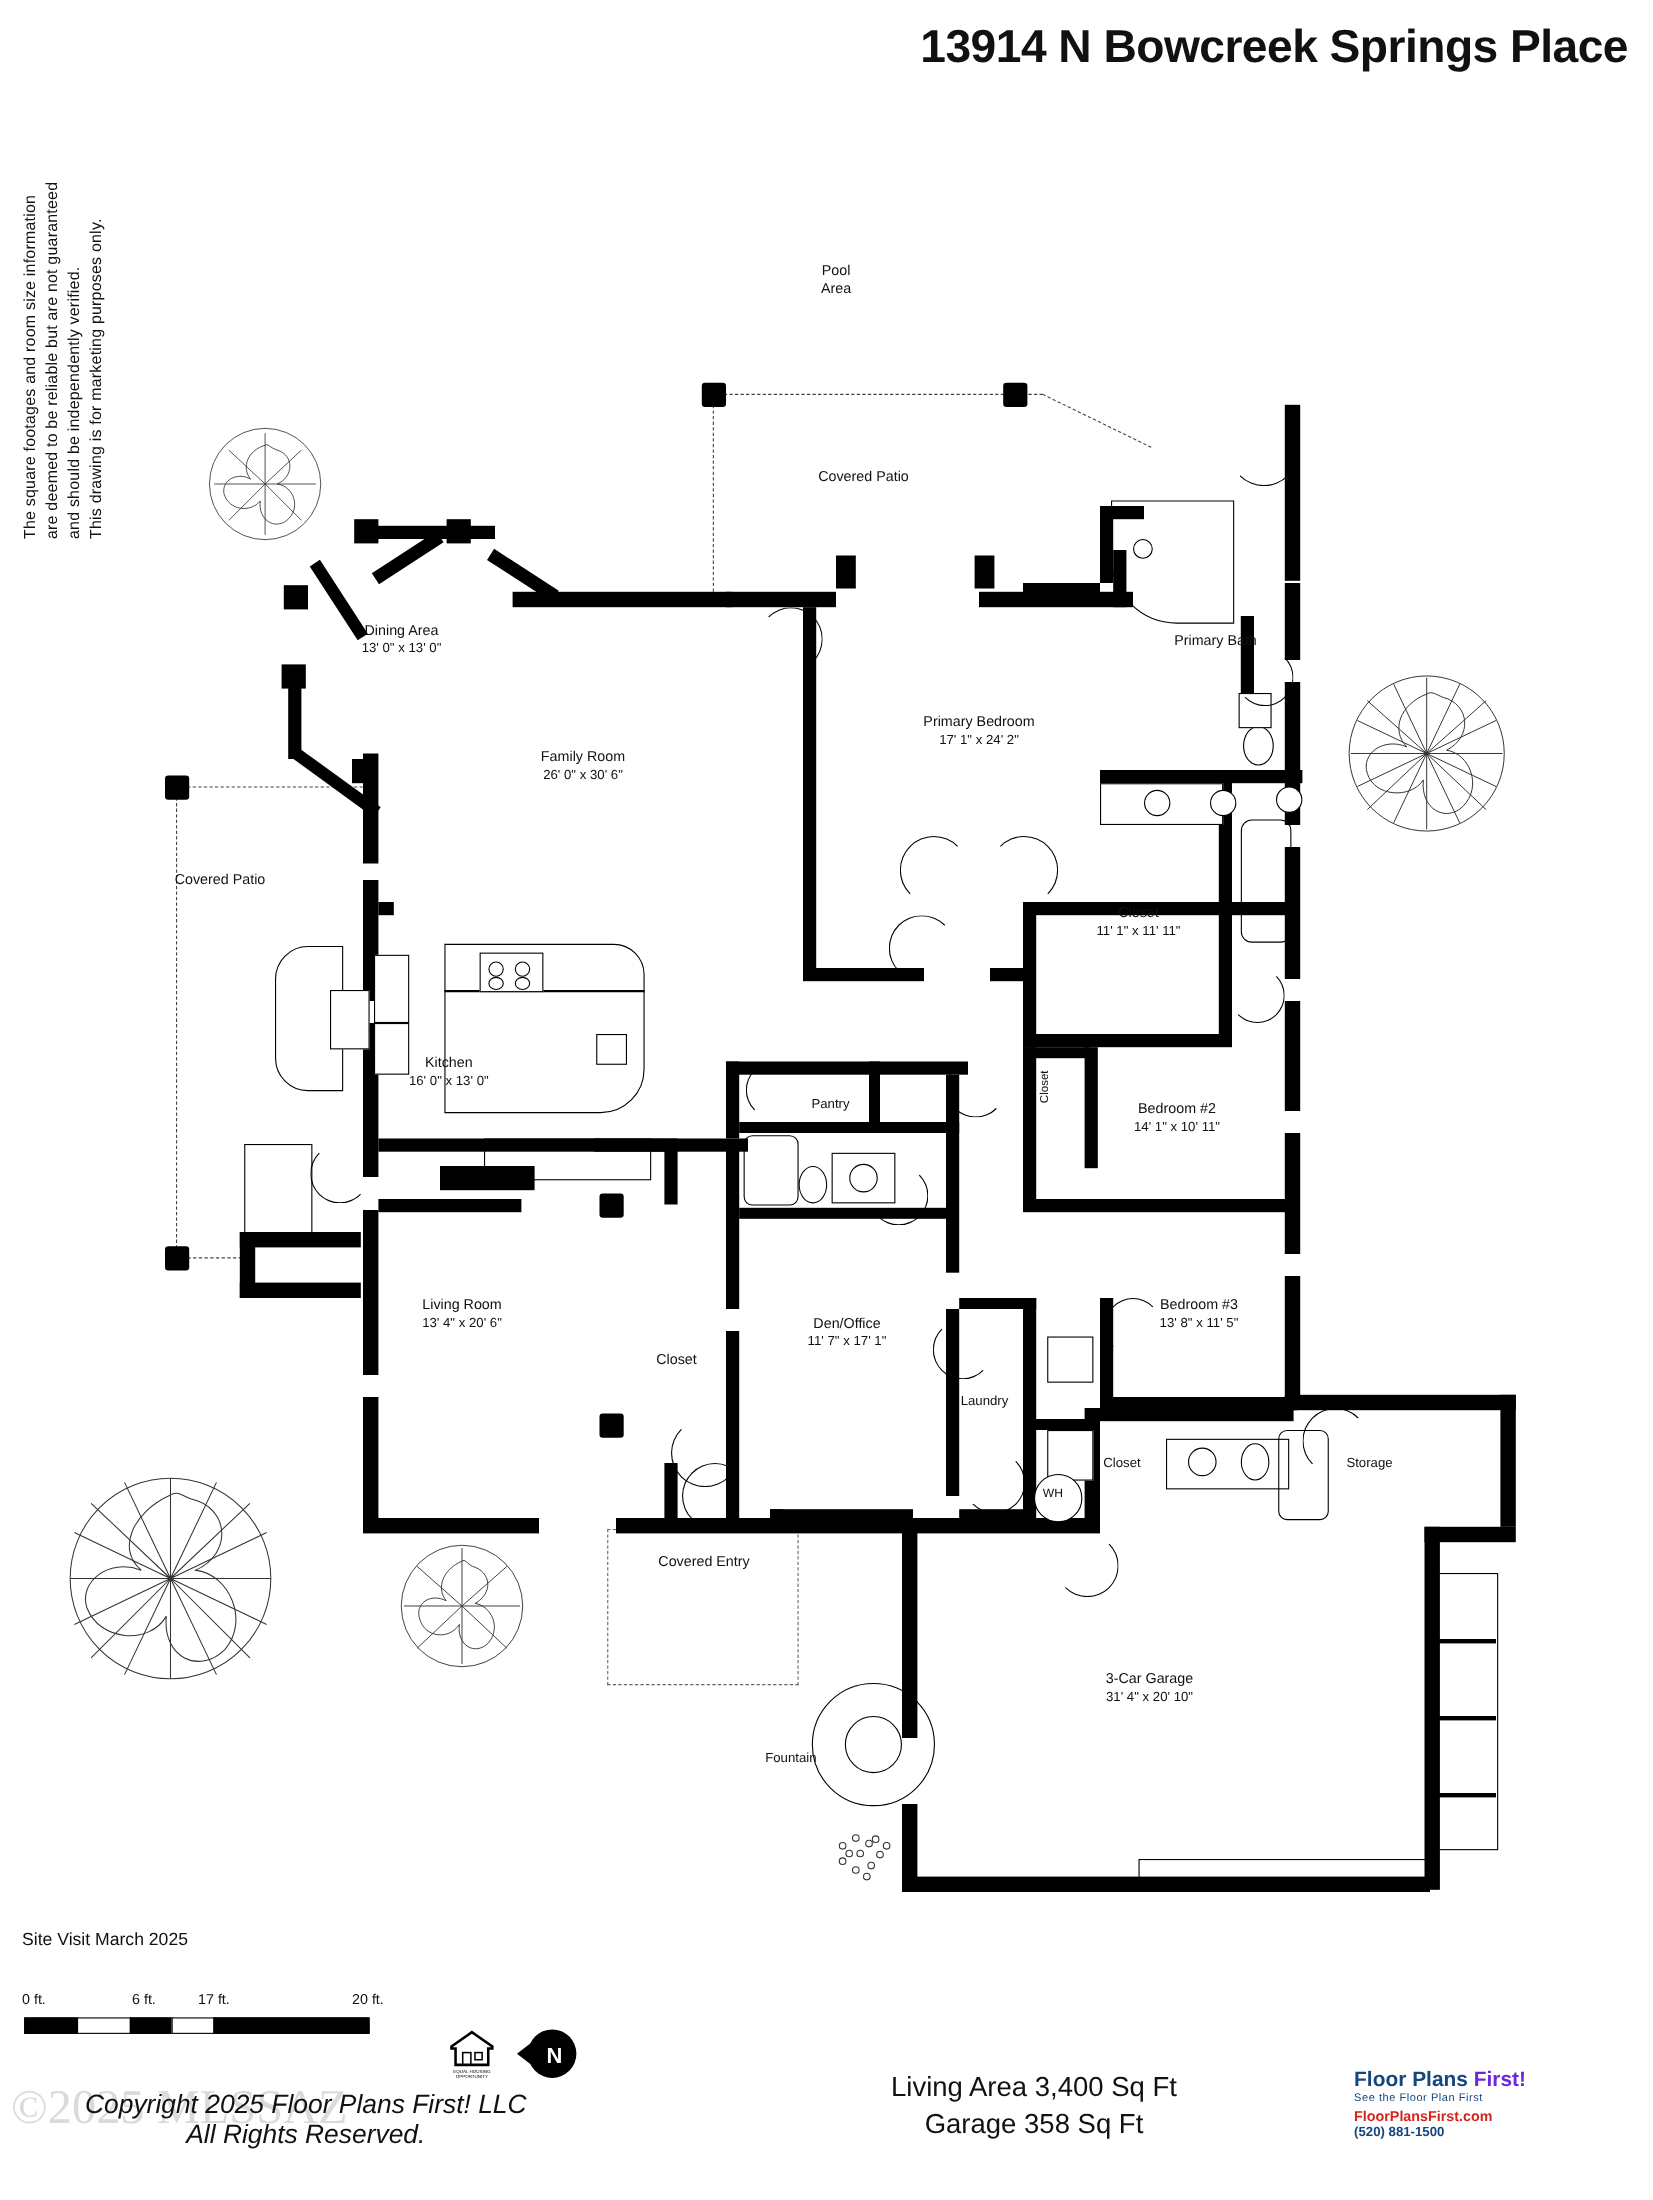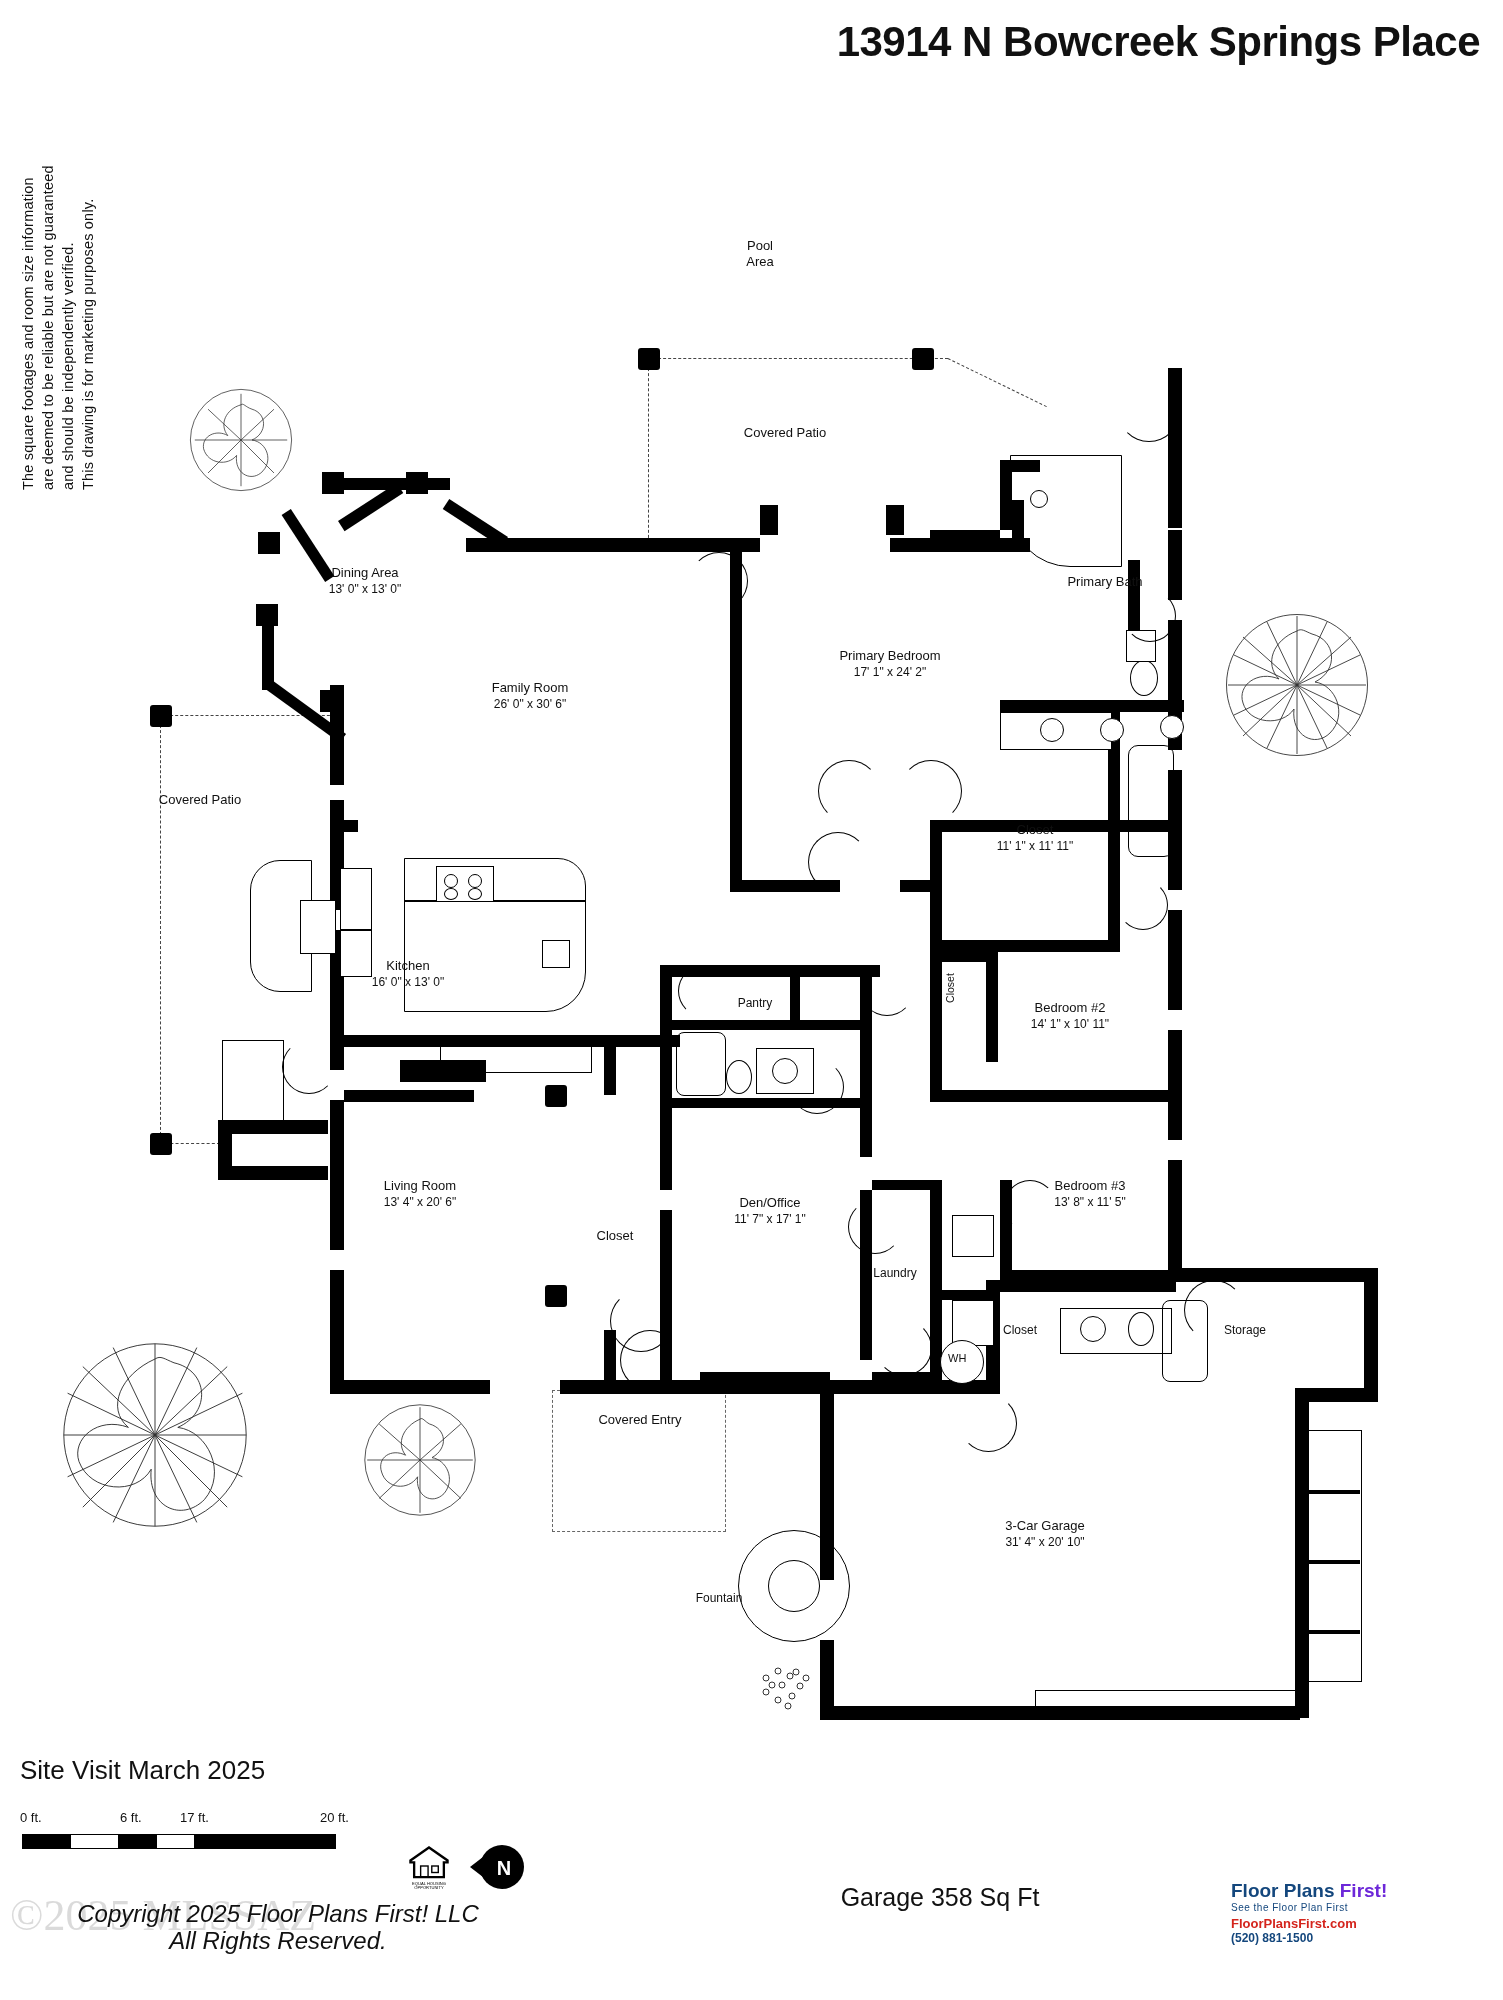--- a/index.html
+++ b/index.html
@@ -41,21 +41,21 @@
   .dash{position:absolute;border-top:1.5px dashed #444;}
   .dashv{position:absolute;border-left:1.5px dashed #444;}
   .dashbox{position:absolute;border:1.5px dashed #666;}
   .post{position:absolute;width:22px;height:22px;background:#000;border-radius:3px;}
   
   .fx{position:absolute;border:1.5px solid #000;background:#fff;}
   .fxr{position:absolute;border:1.5px solid #000;background:#fff;border-radius:50%;}
   
   .door{position:absolute;border:1.5px solid #000;border-radius:50%;border-color:#000 transparent transparent #000;}
   
-  #sitevisit{left:20px;top:1755px;font-size:26px;}
+  #sitevisit{left:20px;top:1755px;font-size:16px;}
   #scalewrap{left:20px;top:1810px;}
   .sc-seg{position:absolute;height:13px;border:1.5px solid #000;}
   .sc-lab{position:absolute;font-size:13px;}
   #copy{left:18px;top:1900px;font-size:24px;line-height:27px;text-align:center;width:520px;font-style:italic;}
   #watermark{
     left:10px;top:1890px;width:560px;
     font-size:44px;color:#bdbdbd;opacity:.55;white-space:nowrap;
     font-family:"Liberation Serif", serif;
   }
   #areas{left:660px;top:1880px;width:560px;text-align:center;font-size:25px;line-height:34px;}
@@ -446,20 +446,21 @@
 </svg>
 
 <div class="abs" id="watermark">©2025 MLSSAZ</div>
 
 <div class="abs" id="copy">
   <div>Copyright 2025 Floor Plans First! LLC</div>
   <div>All Rights Reserved.</div>
 </div>
 
 <div class="abs" id="areas">
+  <div>Living Area 3,400 Sq Ft</div>
   <div>Garage 358 Sq Ft</div>
 </div>
 
 <div class="abs" id="fpf">
   <div class="l1">
     <span>Floor Plans </span><span class="red">First!</span>
   </div>
   <div class="l2">See the Floor Plan First</div>
   <div class="l3">FloorPlansFirst.com</div>
   <div class="l4">(520) 881-1500</div>

